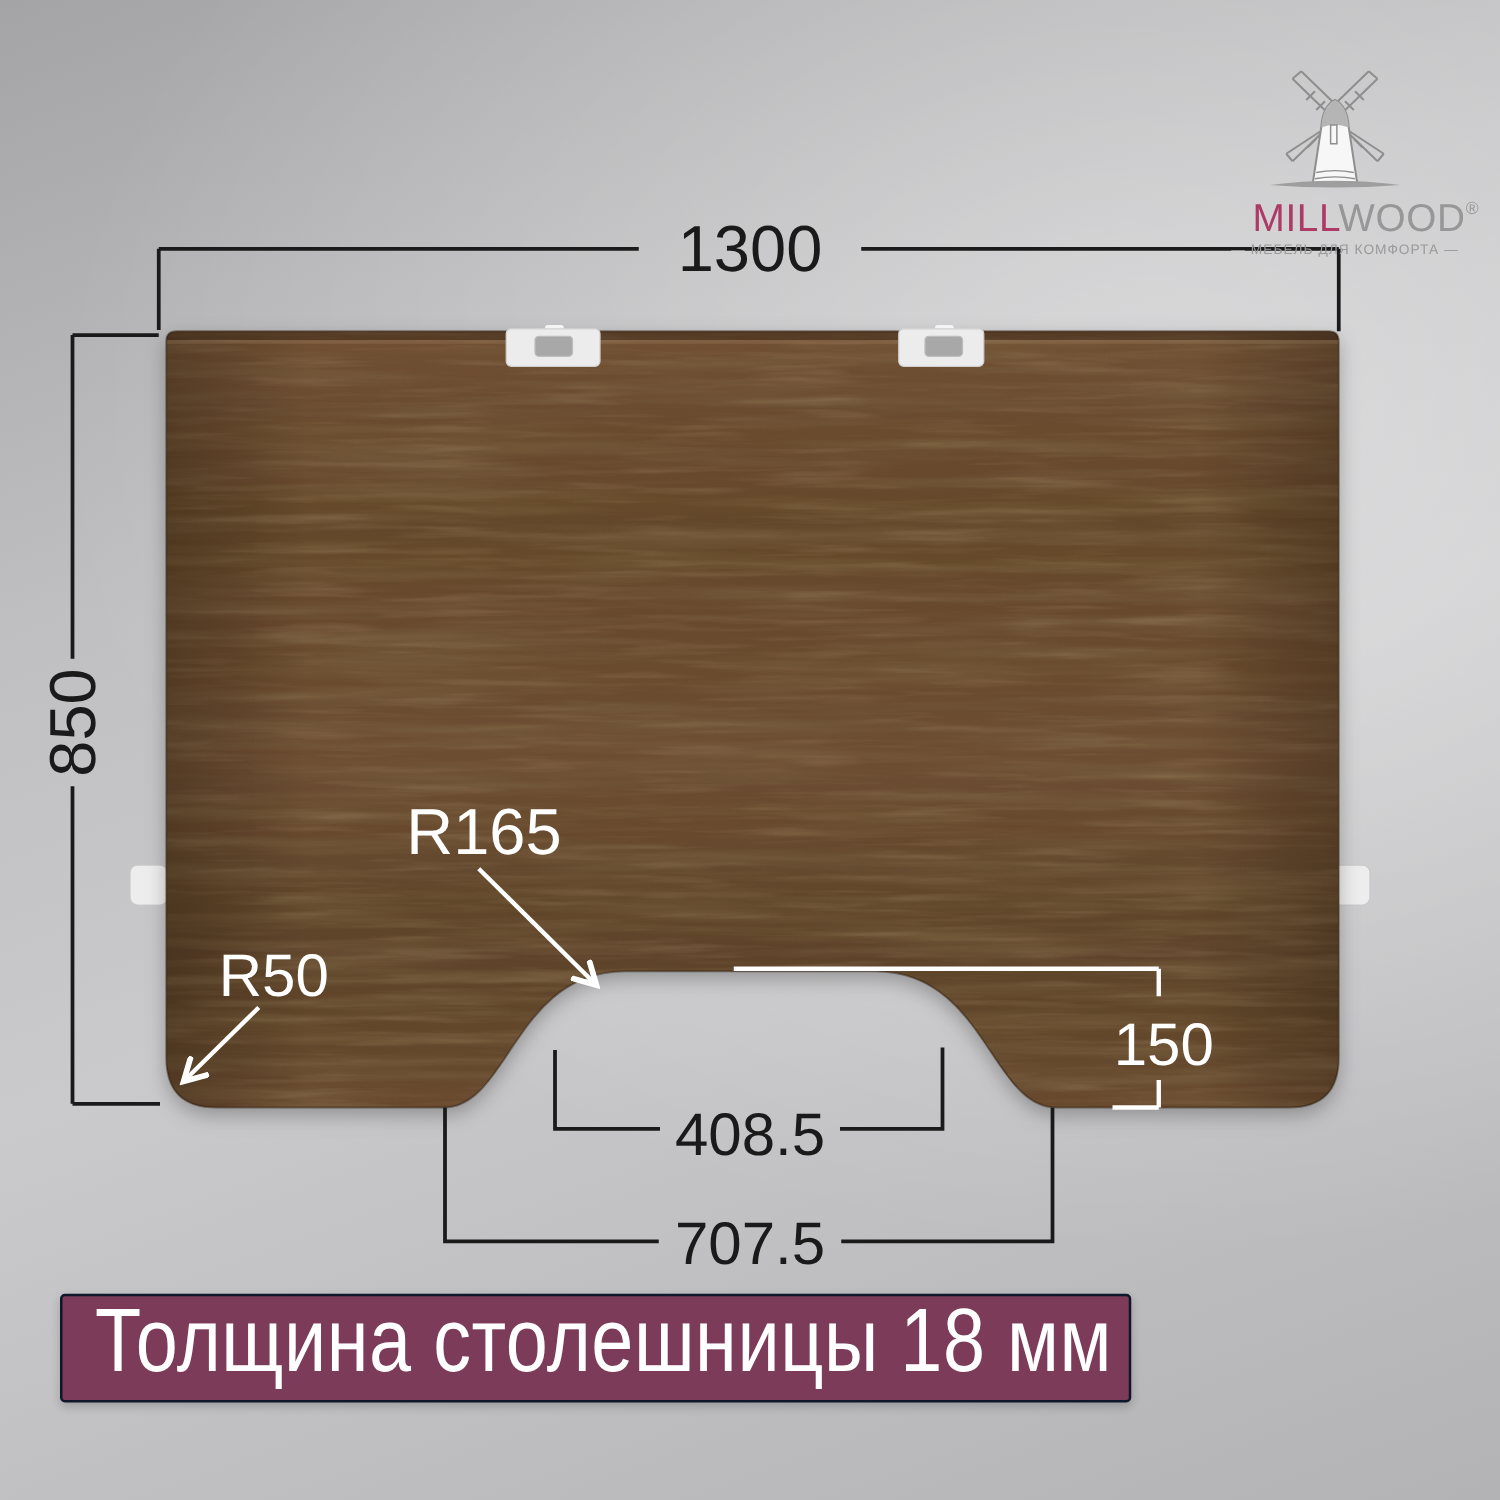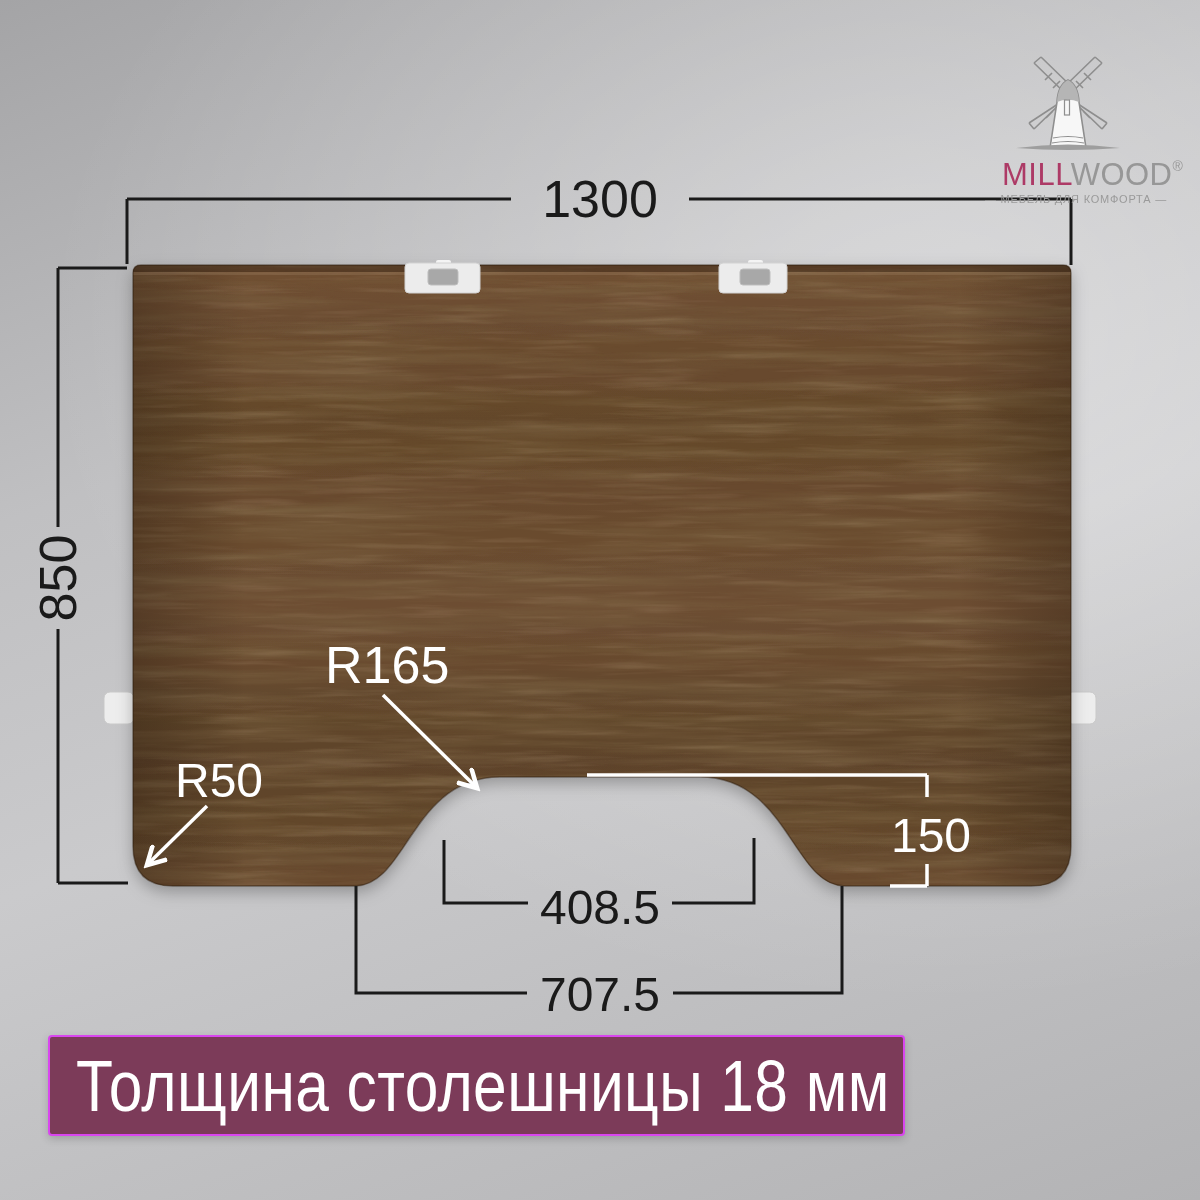--- a/index.html
+++ b/index.html
@@ -14,23 +14,23 @@
     background:
       radial-gradient(140% 140% at 50% 45%, rgba(0,0,0,0) 55%, rgba(0,0,0,0.14) 100%),
       radial-gradient(120% 90% at 78% 28%, rgba(255,255,255,0.38), rgba(255,255,255,0) 62%),
       linear-gradient(160deg, #a4a4a6 0%, #c0c0c2 32%, #cacacc 55%, #b3b3b5 100%);
   }
   .scene{position:absolute;left:0;top:0;}
   svg text{font-family:"Liberation Sans","DejaVu Sans",sans-serif;}
   .dim-black{fill:#1a1a1a;}
   .dim-white{fill:#ffffff;}
   .banner{
-    position:absolute;left:48px;top:1035px;width:857px;height:101px;
-    box-sizing:border-box;border:2px solid #d946ef;border-radius:4px;
-    background:#7c3b59;display:flex;align-items:center;
+    position:absolute;left:48px;top:1035px;width:857px;height:87px;
+    box-sizing:border-box;border:2px solid #0f172a;border-radius:4px;
+    background:#7c3b59;display:flex;align-items:flex-start;
     padding-left:26px;overflow:hidden;
     box-shadow:0 3px 8px rgba(0,0,0,0.18);
   }
   .banner-text{
     color:#ffffff;font-size:72px;line-height:1;white-space:nowrap;
     transform:scaleX(0.84);transform-origin:left center;letter-spacing:0.5px;
   }
 </style>
 </head>
 <body>

